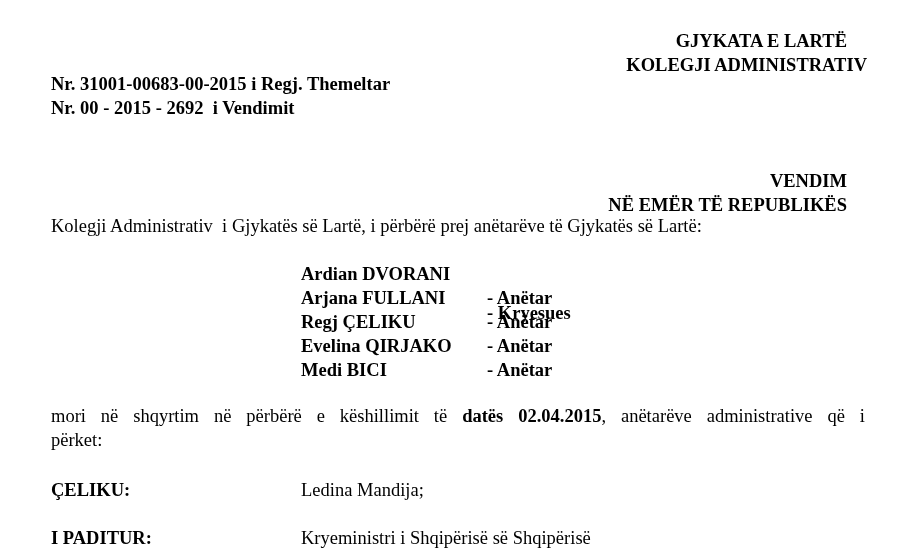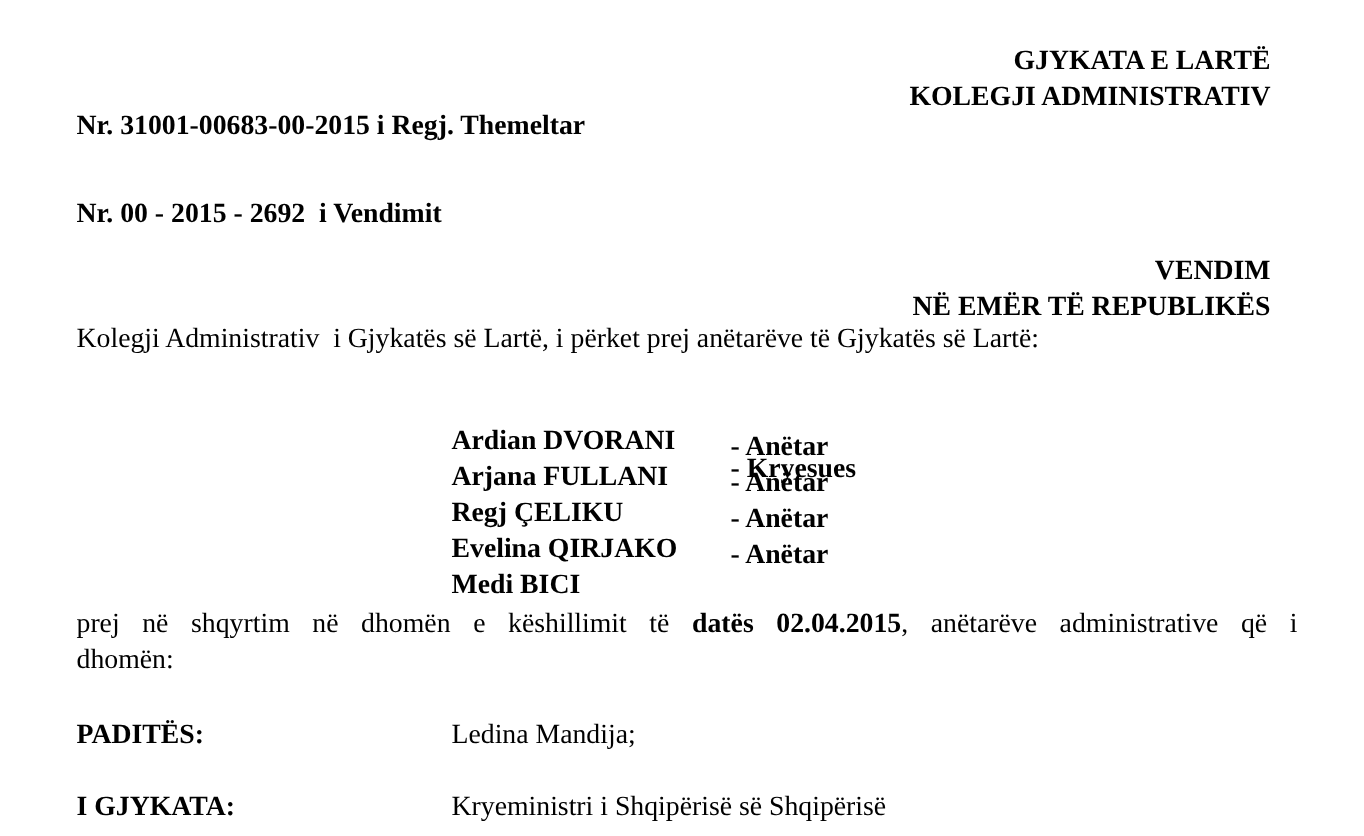--- a/index.html
+++ b/index.html
@@ -9,60 +9,60 @@
       color: #000000; font-size: 18.5px;
     }
     .line { position: absolute; white-space: pre; line-height: 24px; }
     .center { left: 0; width: 847px; text-align: right; margin-top: 27px; }
     .bold { font-weight: bold; }
     .left { left: 51px; text-align: right; }
     .justify-line {
       position: absolute; left: 51px; width: 814px; line-height: 24px;
       text-align: justify; text-align-last: justify; white-space: normal;
     }
-    .member-name { position: absolute; left: 301px; font-weight: bold; line-height: 24px; white-space: pre; margin-top: 20px; }
+    .member-name { position: absolute; left: 301px; font-weight: bold; line-height: 24px; white-space: pre; }
     .member-role { position: absolute; left: 487px; font-weight: bold; line-height: 24px; white-space: pre; }
     .party-label { position: absolute; left: 51px; font-weight: bold; line-height: 24px; white-space: pre; }
     .party-value { position: absolute; left: 301px; font-weight: normal; line-height: 24px; white-space: pre; }
   </style>
 </head>
 <body>
 
 <div>
 
   <div class="line center bold" style="top:2px;">GJYKATA E LARTË</div>
-  <div class="line center bold" style="top:26px;">KOLEGJI ADMINISTRATIV</div>
+  <div class="line center bold" style="top:26px;padding-left:20px;">KOLEGJI ADMINISTRATIV</div>
 
   <div class="line left bold" style="top:72px;">Nr. 31001-00683-00-2015 i Regj. Themeltar</div>
-  <div class="line left bold" style="top:96px;margin-top:35px;">Nr. 00 - 2015 - 2692  i Vendimit</div>
+  <div class="line left bold" style="top:96px;">Nr. 00 - 2015 - 2692  i Vendimit</div>
 
   <div class="line center bold" style="top:142px;">VENDIM</div>
   <div class="line center bold" style="top:166px;">NË EMËR TË REPUBLIKËS</div>
 
-  <div class="line left" style="top:214px;">Kolegji Administrativ  i Gjykatës së Lartë, i përket prej anëtarëve të Gjykatës së Lartë:</div>
+  <div class="line left" style="top:214px;">Kolegji Administrativ  i Gjykatës së Lartë, i përbërë prej anëtarëve të Gjykatës së Lartë:</div>
 
   <div>
     <div class="member-name" style="top:262px;">Ardian DVORANI</div>
     <div class="member-role" style="top:262px;margin-top:39px;">- Kryesues</div>
 
     <div class="member-name" style="top:286px;">Arjana FULLANI</div>
     <div class="member-role" style="top:286px;">- Anëtar</div>
 
     <div class="member-name" style="top:310px;">Regj ÇELIKU</div>
     <div class="member-role" style="top:310px;">- Anëtar</div>
 
     <div class="member-name" style="top:334px;">Evelina QIRJAKO</div>
     <div class="member-role" style="top:334px;">- Anëtar</div>
 
     <div class="member-name" style="top:358px;">Medi BICI</div>
     <div class="member-role" style="top:358px;">- Anëtar</div>
   </div>
 
-  <div class="justify-line" style="top:404px;"><span>prej në shqyrtim në dhomën e këshillimit të </span><b>datës 02.04.2015</b><span>, anëtarëve administrative që i</span></div>
-  <div class="line left" style="top:428px;">dhomën:</div>
+  <div class="justify-line" style="top:404px;"><span>mori në shqyrtim në përbërë e këshillimit të </span><b>datës 02.04.2015</b><span>, anëtarëve administrative që i</span></div>
+  <div class="line left" style="top:428px;">përket:</div>
 
-  <div class="party-label" style="top:478px;">PADITËS:</div>
+  <div class="party-label" style="top:478px;">ÇELIKU:</div>
   <div class="party-value" style="top:478px;">Ledina Mandija;</div>
 
-  <div class="party-label" style="top:526px;">I GJYKATA:</div>
+  <div class="party-label" style="top:526px;">I PADITUR:</div>
   <div class="party-value" style="top:526px;">Kryeministri i Shqipërisë së Shqipërisë</div>
 
 </div>
 
 </body></html>

